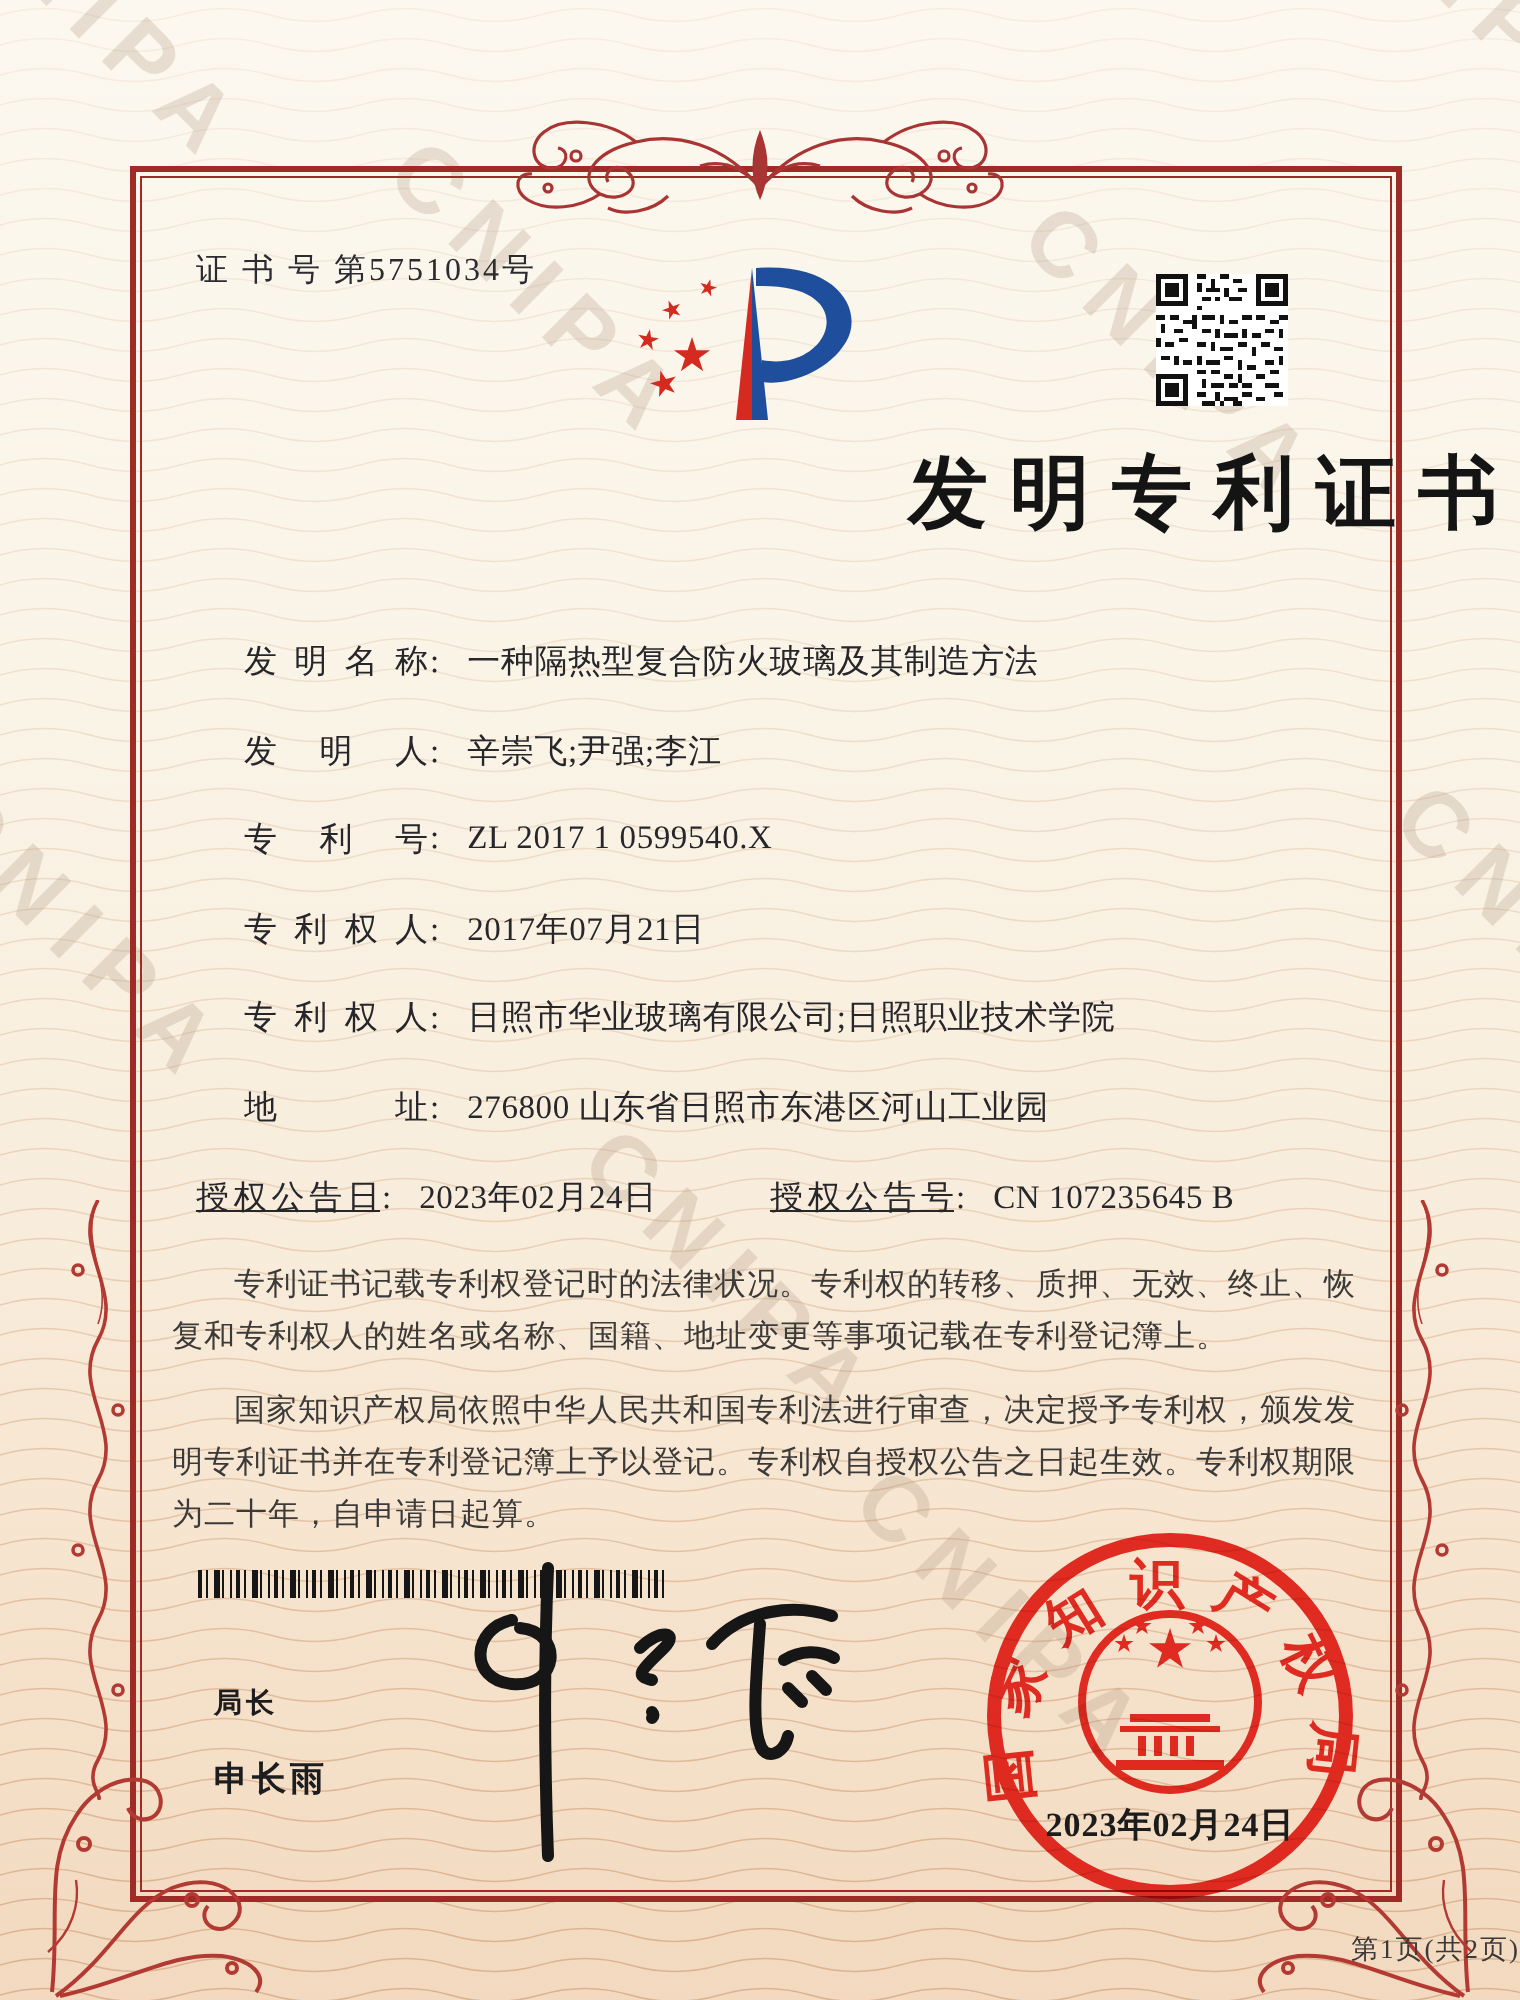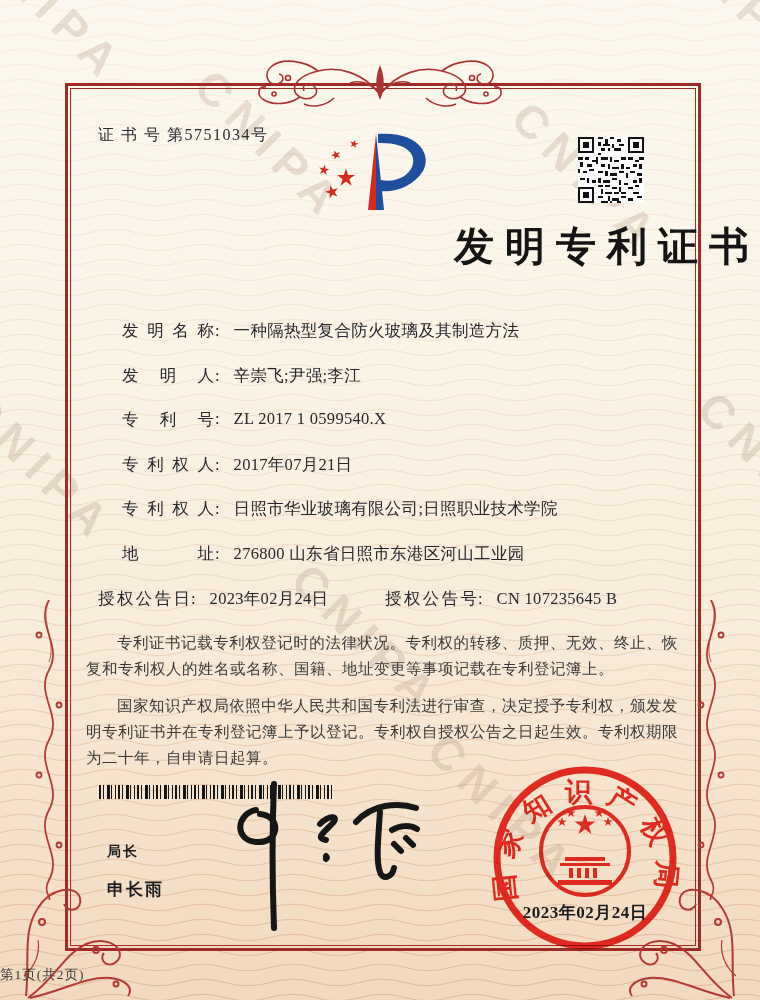--- a/index.html
+++ b/index.html
@@ -30,21 +30,21 @@
     position:absolute;left:0;top:219px;width:760px;z-index:4;text-align:right;
     font-size:40px;font-weight:700;color:#141414;letter-spacing:11px;text-indent:11px;
   }
   .fields{position:absolute;left:98px;top:320px;width:570px;z-index:4;margin-left:24px;}
   .frow{height:24px;margin-bottom:20.5px;font-size:16.5px;color:#26262b;white-space:nowrap;}
   .flabel{display:inline-block;width:92px;text-align:justify;text-align-last:justify;vertical-align:top;}
   .fcolon{display:inline-block;margin:0 2px 0 1px;}
   .fvalue{display:inline-block;margin-left:12px;letter-spacing:0.3px;}
   .grant{position:absolute;left:98px;top:588px;width:570px;z-index:4;font-size:16.5px;color:#26262b;white-space:nowrap;}
   .grant .pair2{position:absolute;left:287px;top:0;}
-  .grant .flabel2{display:inline-block;width:92px;text-align:justify;text-align-last:justify;}
+  .grant .flabel2{display:inline-block;width:92px;text-align:justify;text-align-last:justify;text-decoration:underline;}
   .paras{position:absolute;left:86px;top:630px;width:592px;z-index:4;}
   .paras p{
     margin:0 0 11px 0;font-size:15.5px;line-height:26px;color:#3c3a38;
     text-align:justify;text-indent:2em;letter-spacing:0.5px;
   }
   .barcode{
     position:absolute;left:99px;top:785px;width:234px;height:14px;z-index:4;
     background:repeating-linear-gradient(90deg,
       #161616 0 2px,transparent 2px 4px,
       #161616 4px 5px,transparent 5px 8px,
@@ -53,21 +53,21 @@
       #161616 16px 17px,transparent 17px 19px);
   }
   .signer-title{position:absolute;left:107px;top:843px;z-index:4;font-size:14px;font-weight:700;color:#1d1d1f;letter-spacing:2px;font-family:"Liberation Sans","DejaVu Sans",sans-serif;}
   .signer-name{position:absolute;left:107px;top:878px;z-index:4;font-size:17px;font-weight:700;color:#1d1d1f;letter-spacing:2px;font-family:"Liberation Sans","DejaVu Sans",sans-serif;}
   .signature{position:absolute;left:222px;top:770px;z-index:5;}
   .seal{position:absolute;left:490px;top:763px;z-index:5;mix-blend-mode:multiply;opacity:0.95;}
   .seal-date{
     position:absolute;left:490px;top:901px;width:190px;z-index:6;text-align:center;
     font-size:17px;font-weight:700;color:#1c1c1c;letter-spacing:0.5px;
   }
-  .footer{position:absolute;left:0;top:966px;width:760px;z-index:4;text-align:left;font-size:13.5px;color:#3c3a38;letter-spacing:1px;}
+  .footer{position:absolute;left:0;top:966px;width:760px;z-index:4;text-align:right;font-size:13.5px;color:#3c3a38;letter-spacing:1px;}
 </style>
 </head>
 <body>
 
 <div class="page">
 
   <svg class="waves" width="760" height="1000">
     <defs>
       <pattern id="wv" width="90" height="15" patternUnits="userSpaceOnUse">
         <path d="M0,7.5 Q22.5,1 45,7.5 T90,7.5" fill="none" stroke="#cf9c74" stroke-width="0.8"></path>

